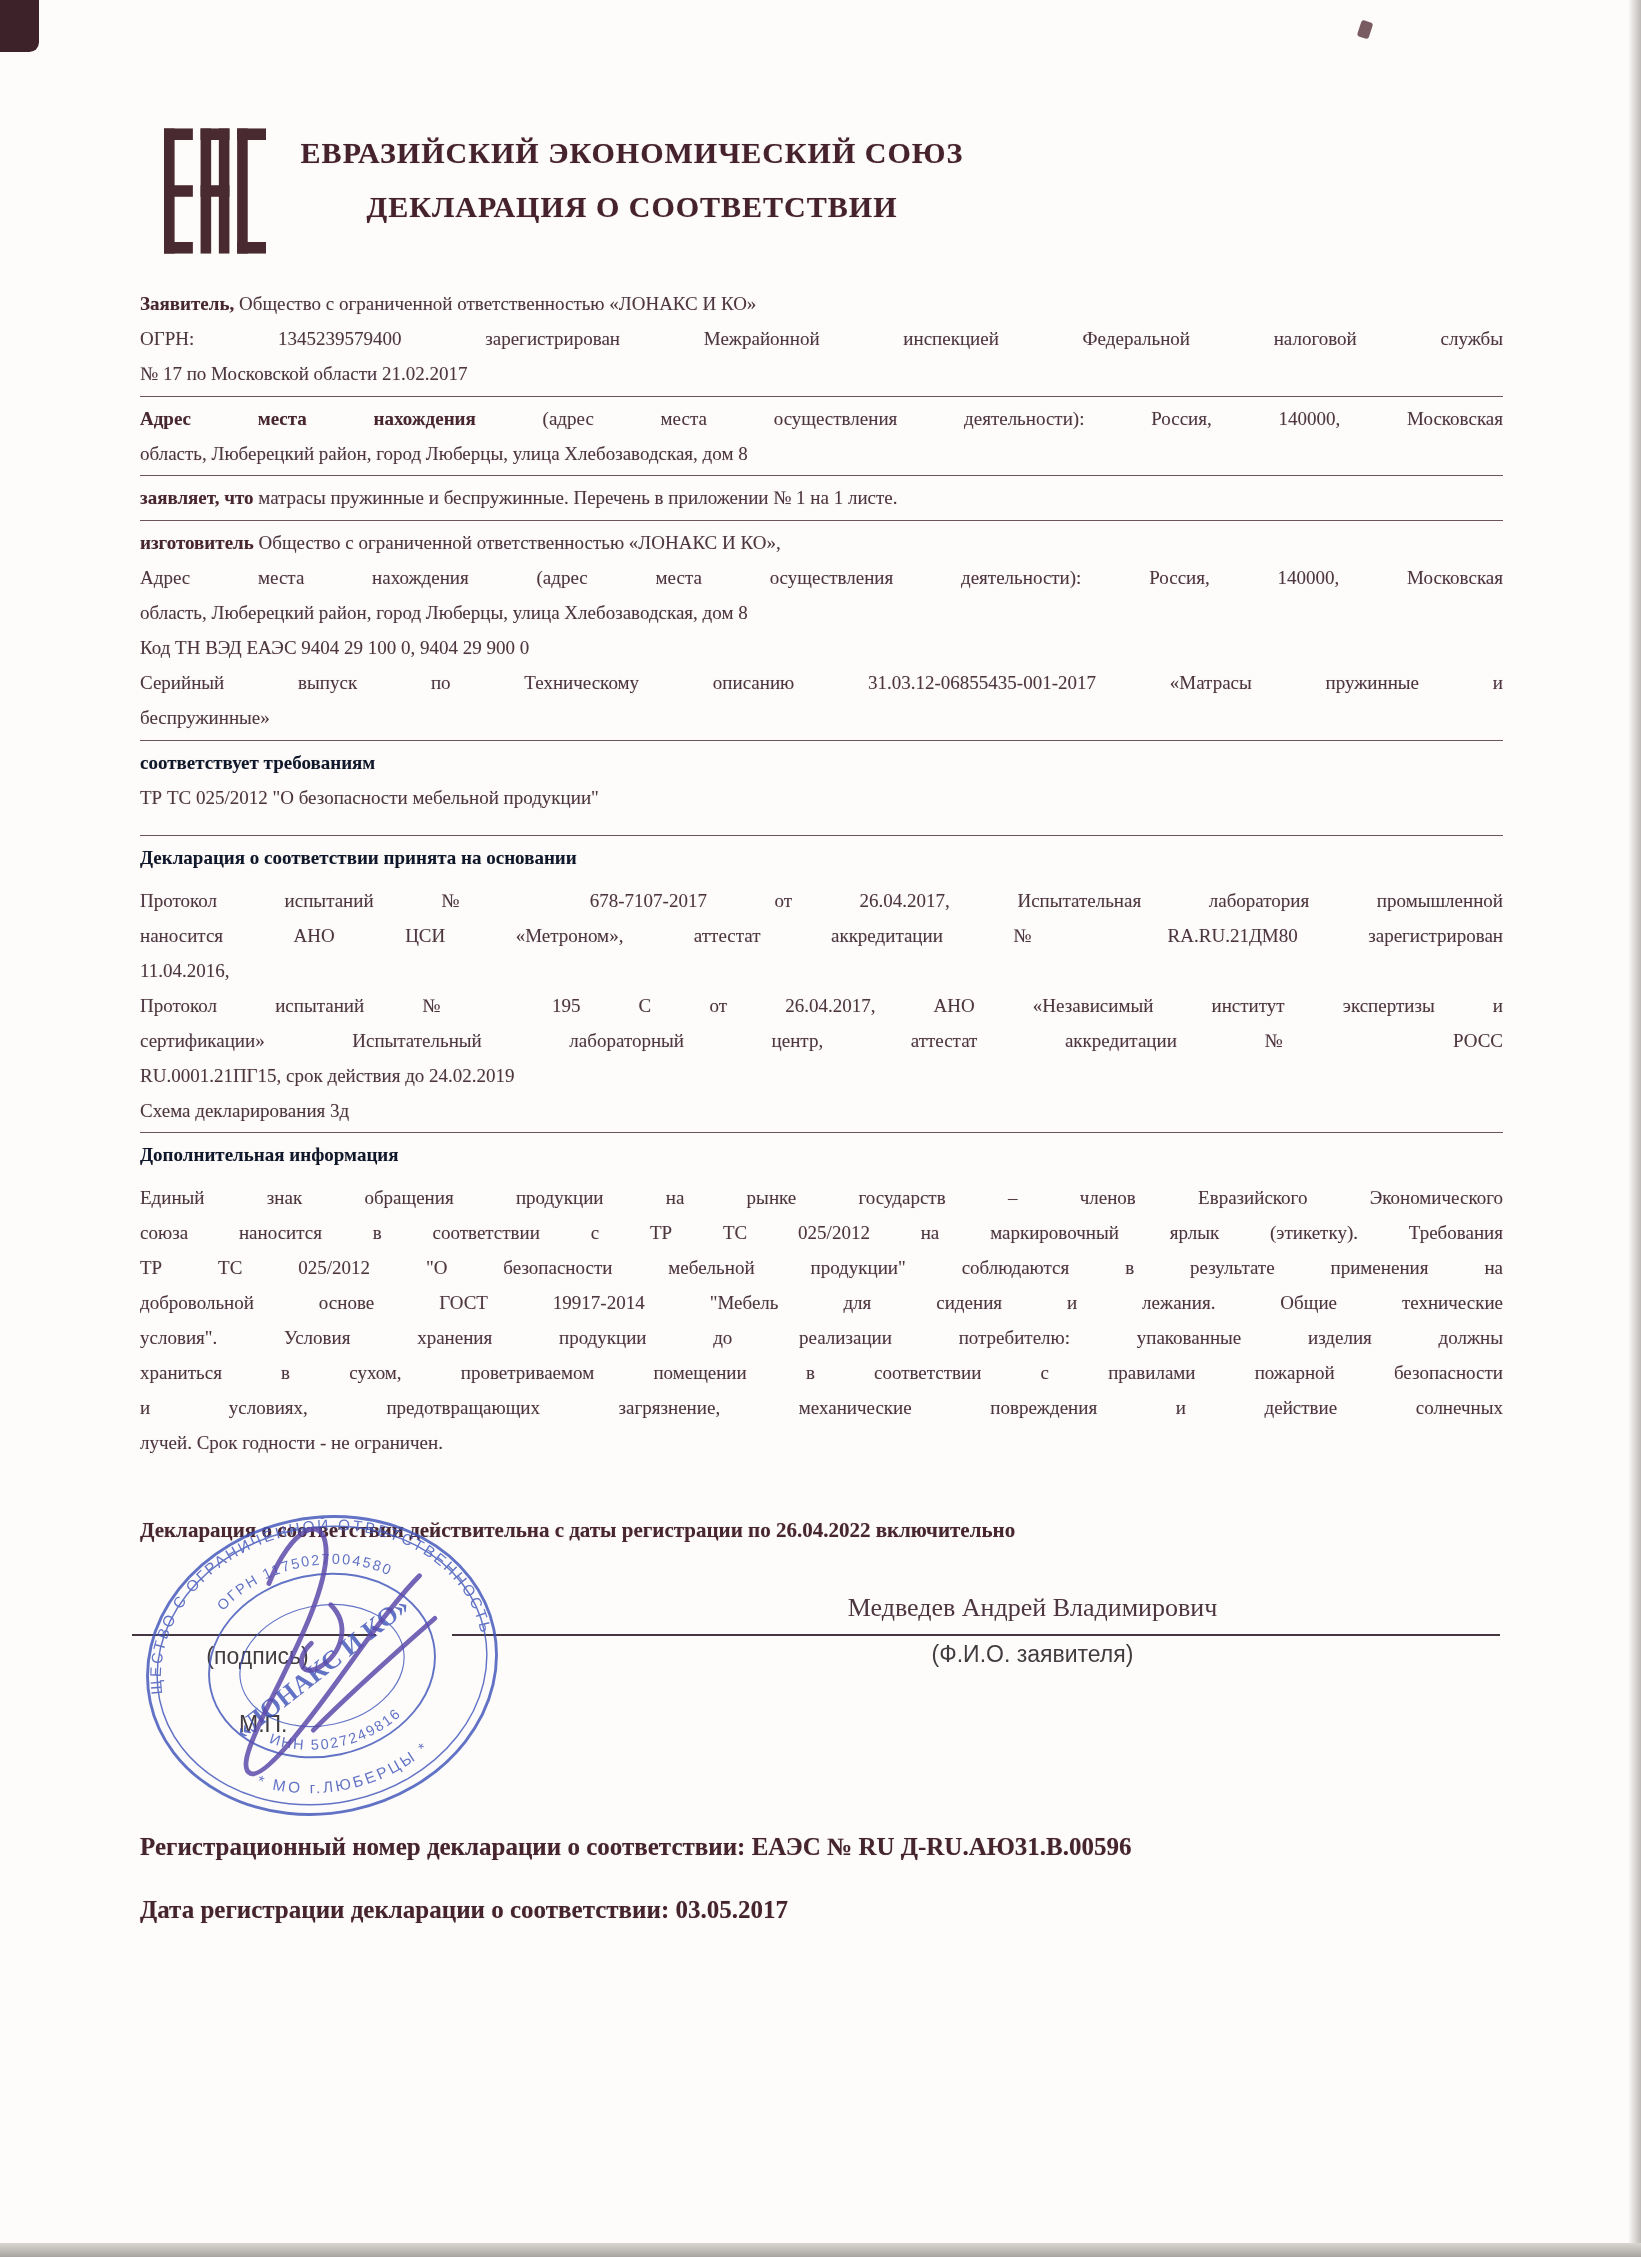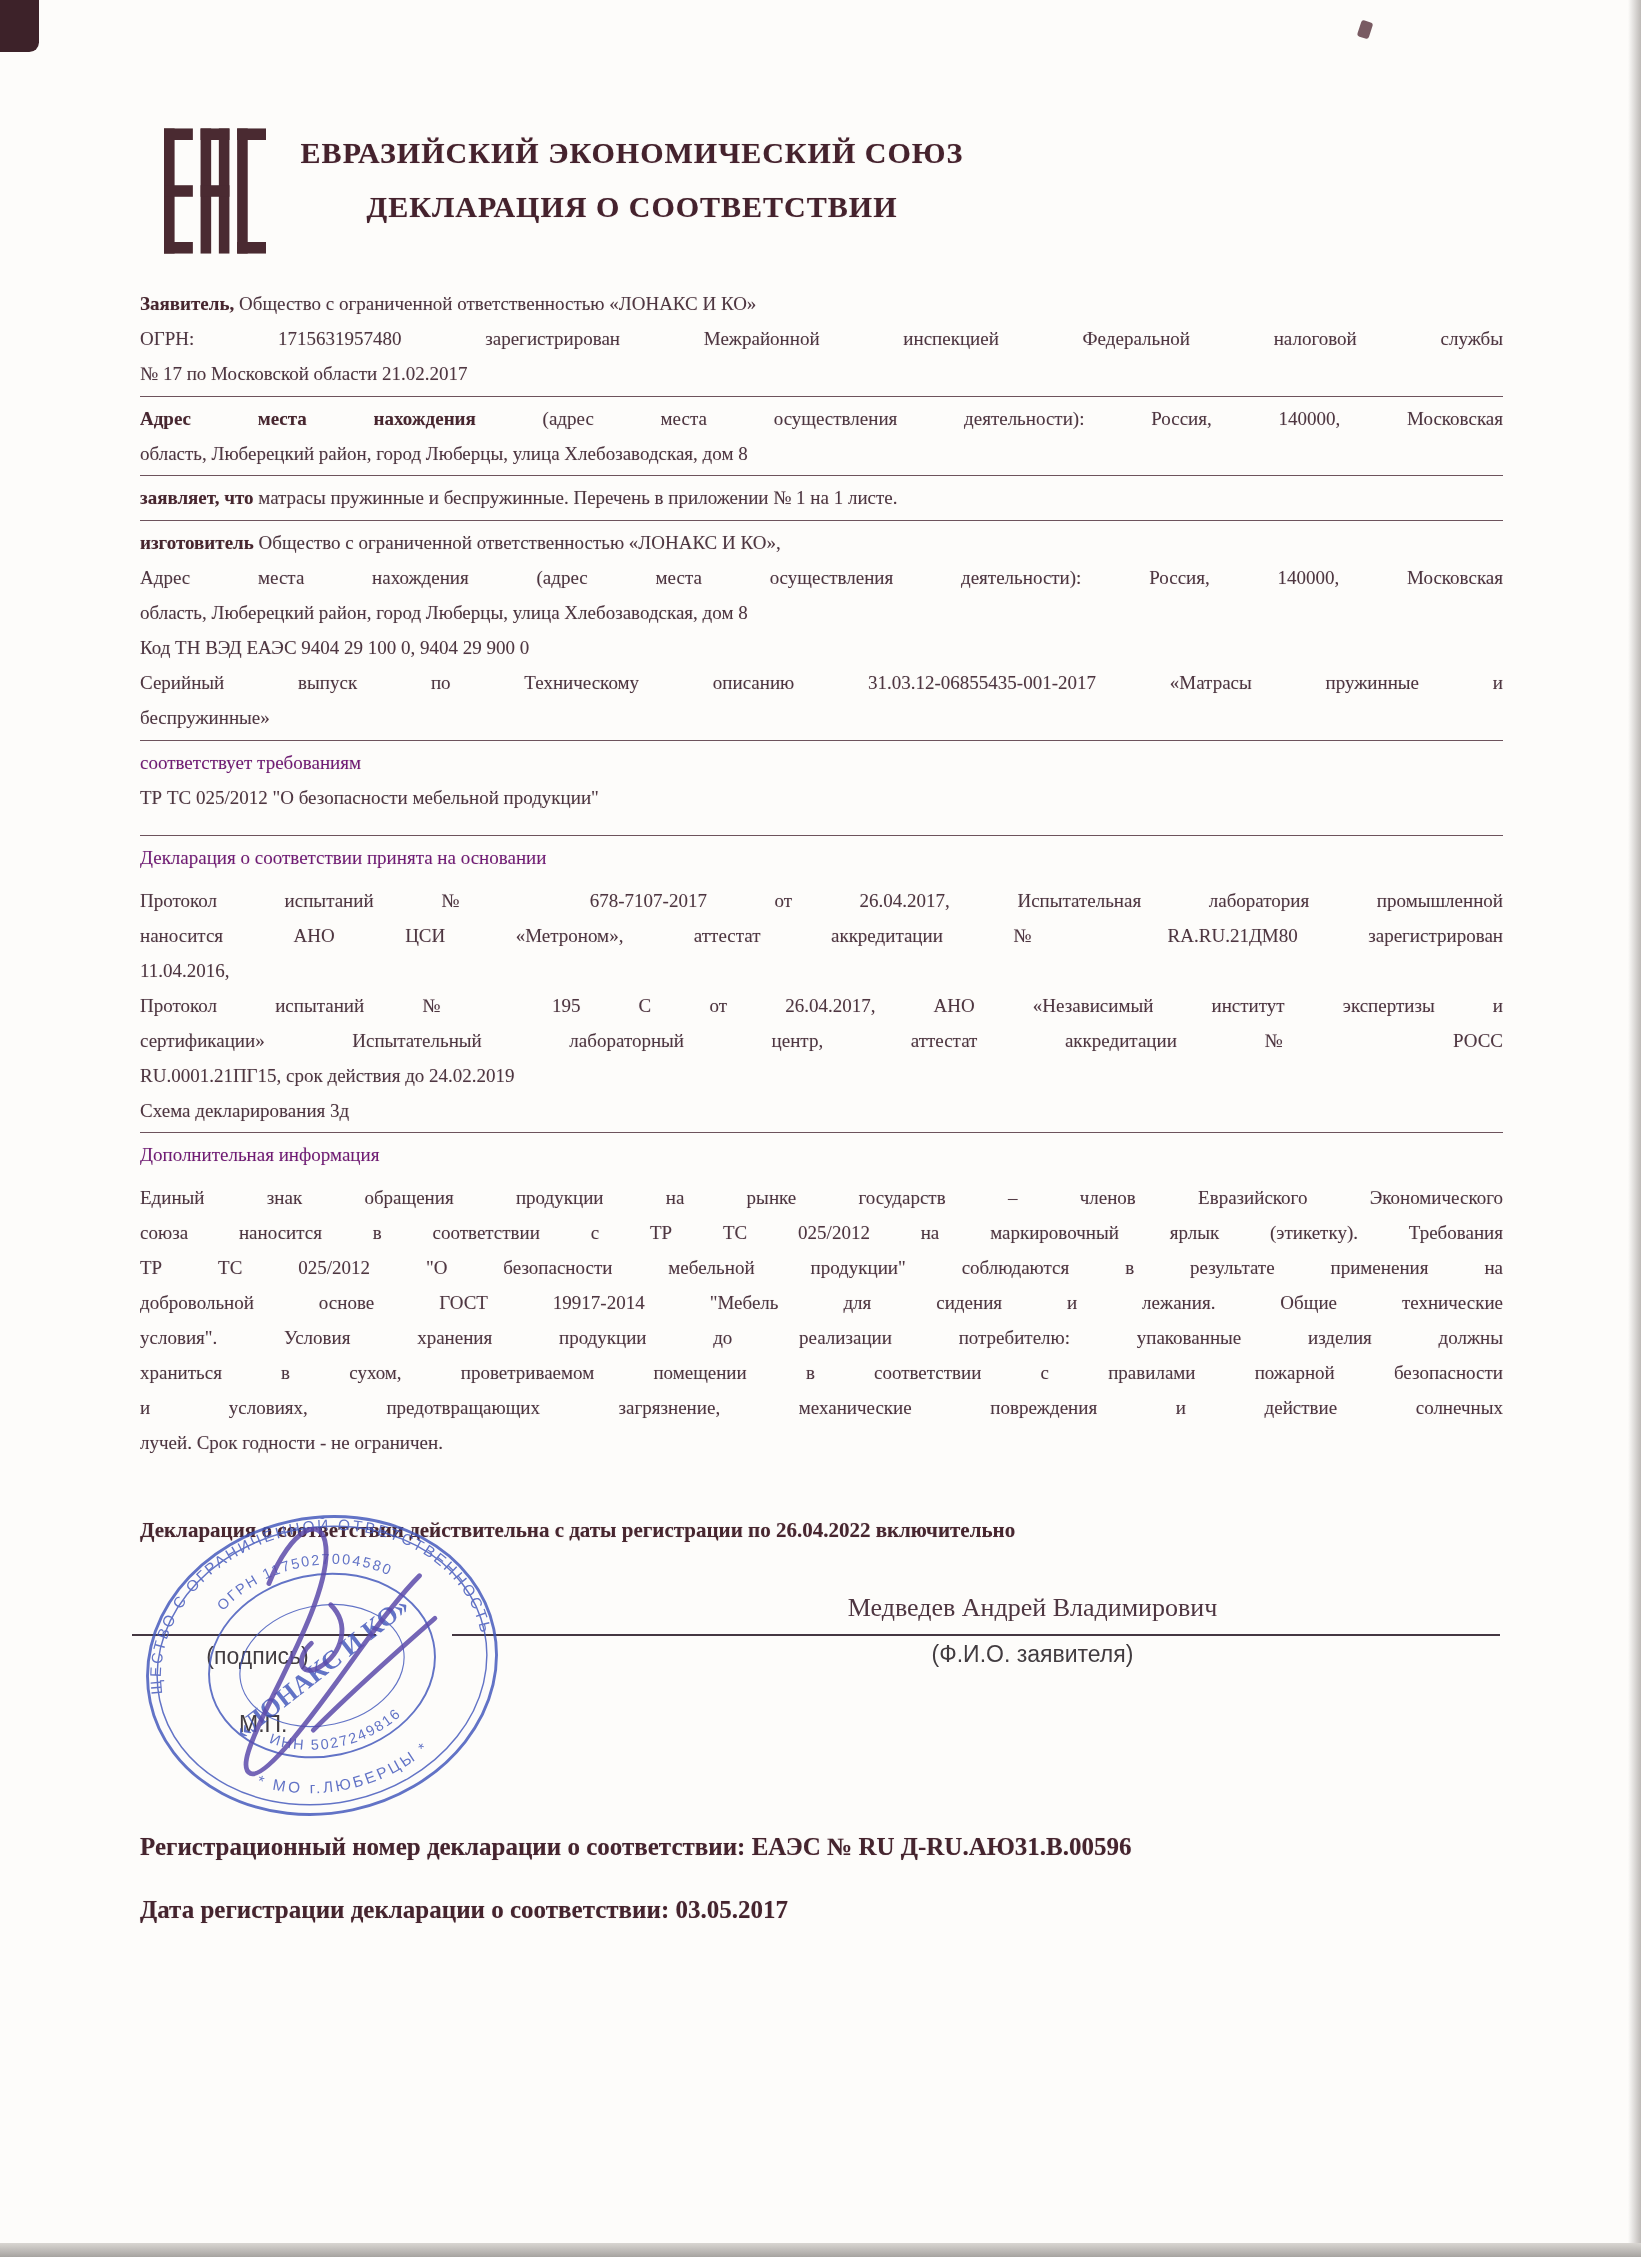--- a/index.html
+++ b/index.html
@@ -28,21 +28,21 @@
   
   .content{
     position:absolute;left:140px;top:286px;width:1363px;
     font-size:19px;line-height:35px;
     text-shadow:0 0 1px rgba(78,54,65,.25);
   }
   .sec{border-bottom:1.9px solid rgba(83,53,63,.85);padding-bottom:4.8px;margin-bottom:3.9px;}
   .sec.last{border-bottom:none;}
   .line{max-height:37px;overflow:hidden;}
   .b{font-weight:bold;color:#47262f;}
-  .boldline{font-weight:normal;color:#701a75;}
+  .boldline{font-weight:bold;color:#0f172a;}
   .js{text-align:justify;text-align-last:justify;}
   .gap8{height:7.7px;} .gap16{height:15.4px;}
 
   
   .validity{
     position:absolute;left:140px;top:1518px;width:1363px;
     font-size:21px;font-weight:bold;color:#47262f;
     text-shadow:0 0 1px rgba(69,34,45,.3);
   }
 
@@ -102,21 +102,21 @@
 
 <div class="title">
   <div>ЕВРАЗИЙСКИЙ ЭКОНОМИЧЕСКИЙ СОЮЗ</div>
   <div>ДЕКЛАРАЦИЯ О СООТВЕТСТВИИ</div>
 </div>
 
 <div class="content">
 
   <div class="sec">
     <div class="line"><span class="b">Заявитель,</span><span> Общество с ограниченной ответственностью «ЛОНАКС И КО»</span></div>
-    <div class="line js">ОГРН: 1715631957480 зарегистрирован Межрайонной инспекцией Федеральной налоговой службы</div>
+    <div class="line js">ОГРН: 1345239579400 зарегистрирован Межрайонной инспекцией Федеральной налоговой службы</div>
     <div class="line">№ 17 по Московской области 21.02.2017</div>
   </div>
 
   <div class="sec">
     <div class="line js"><span class="b">Адрес места нахождения</span><span> (адрес места осуществления деятельности): Россия, 140000, Московская</span></div>
     <div class="line">область, Люберецкий район, город Люберцы, улица Хлебозаводская, дом 8</div>
   </div>
 
 
   <div class="sec">

